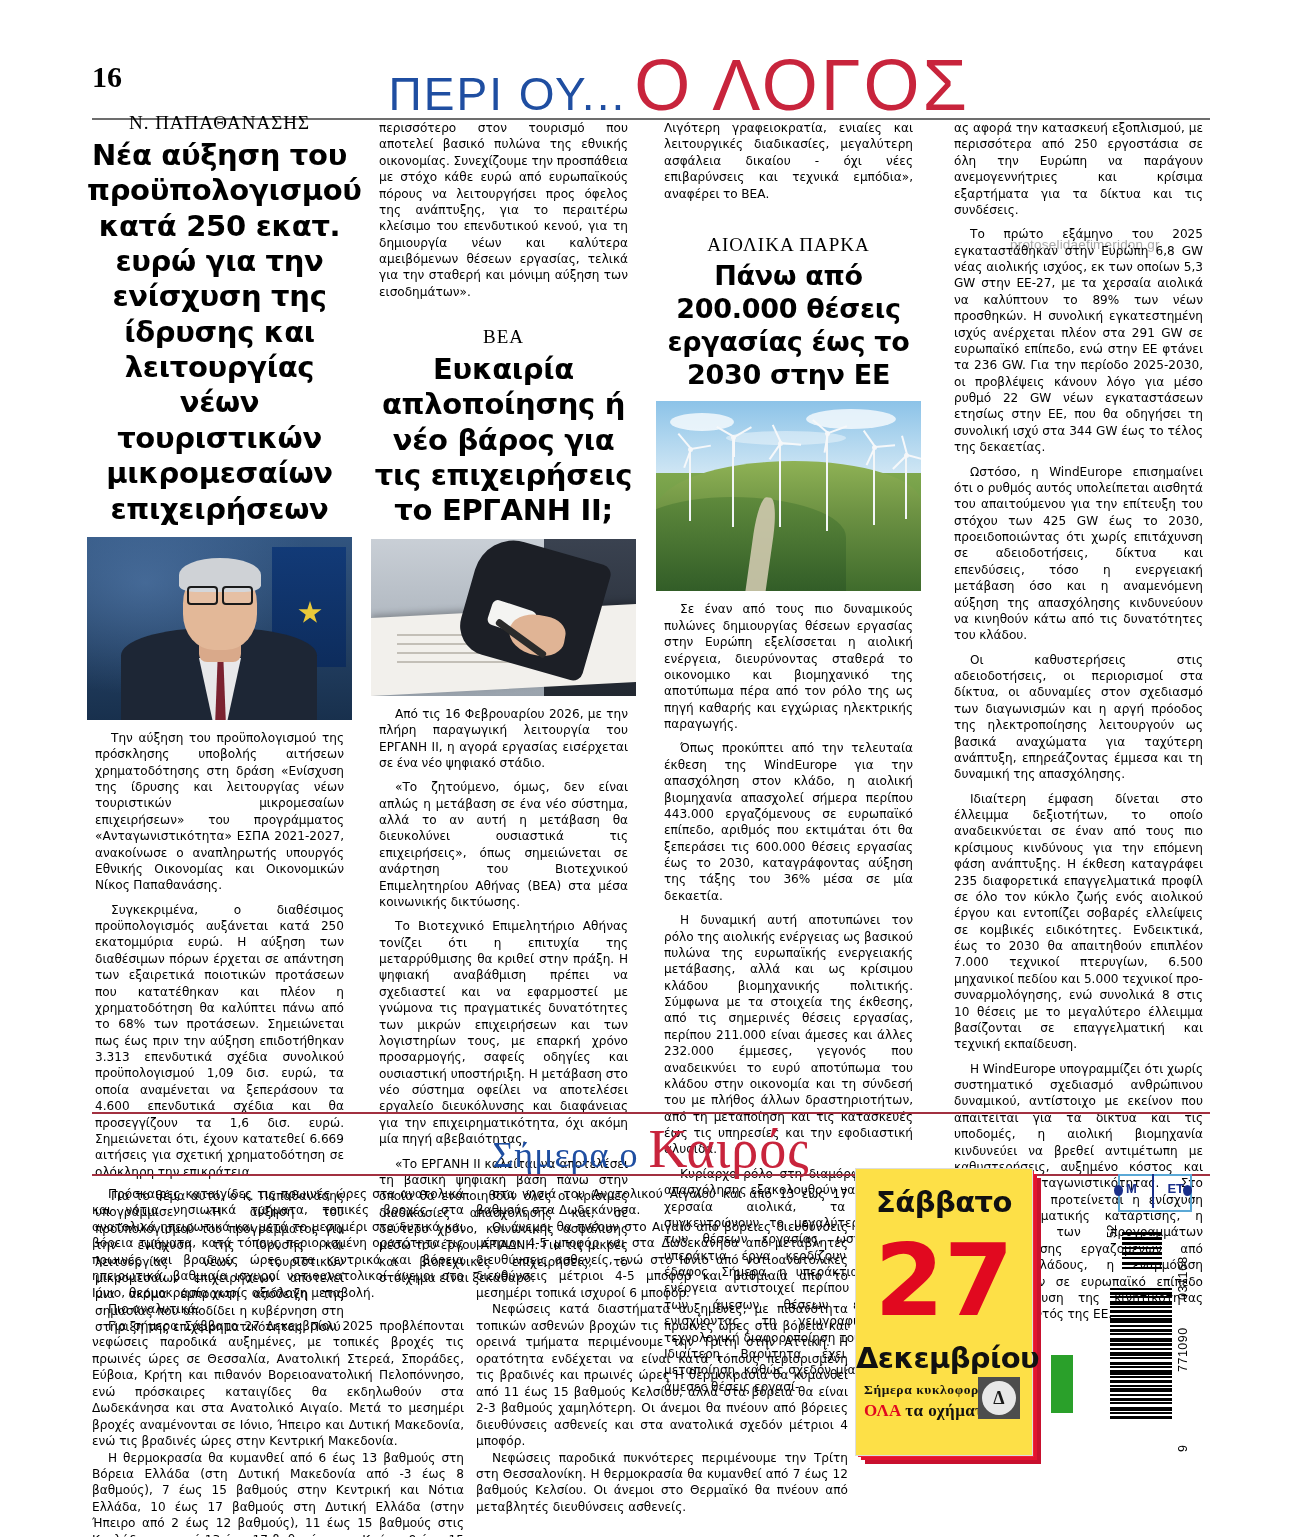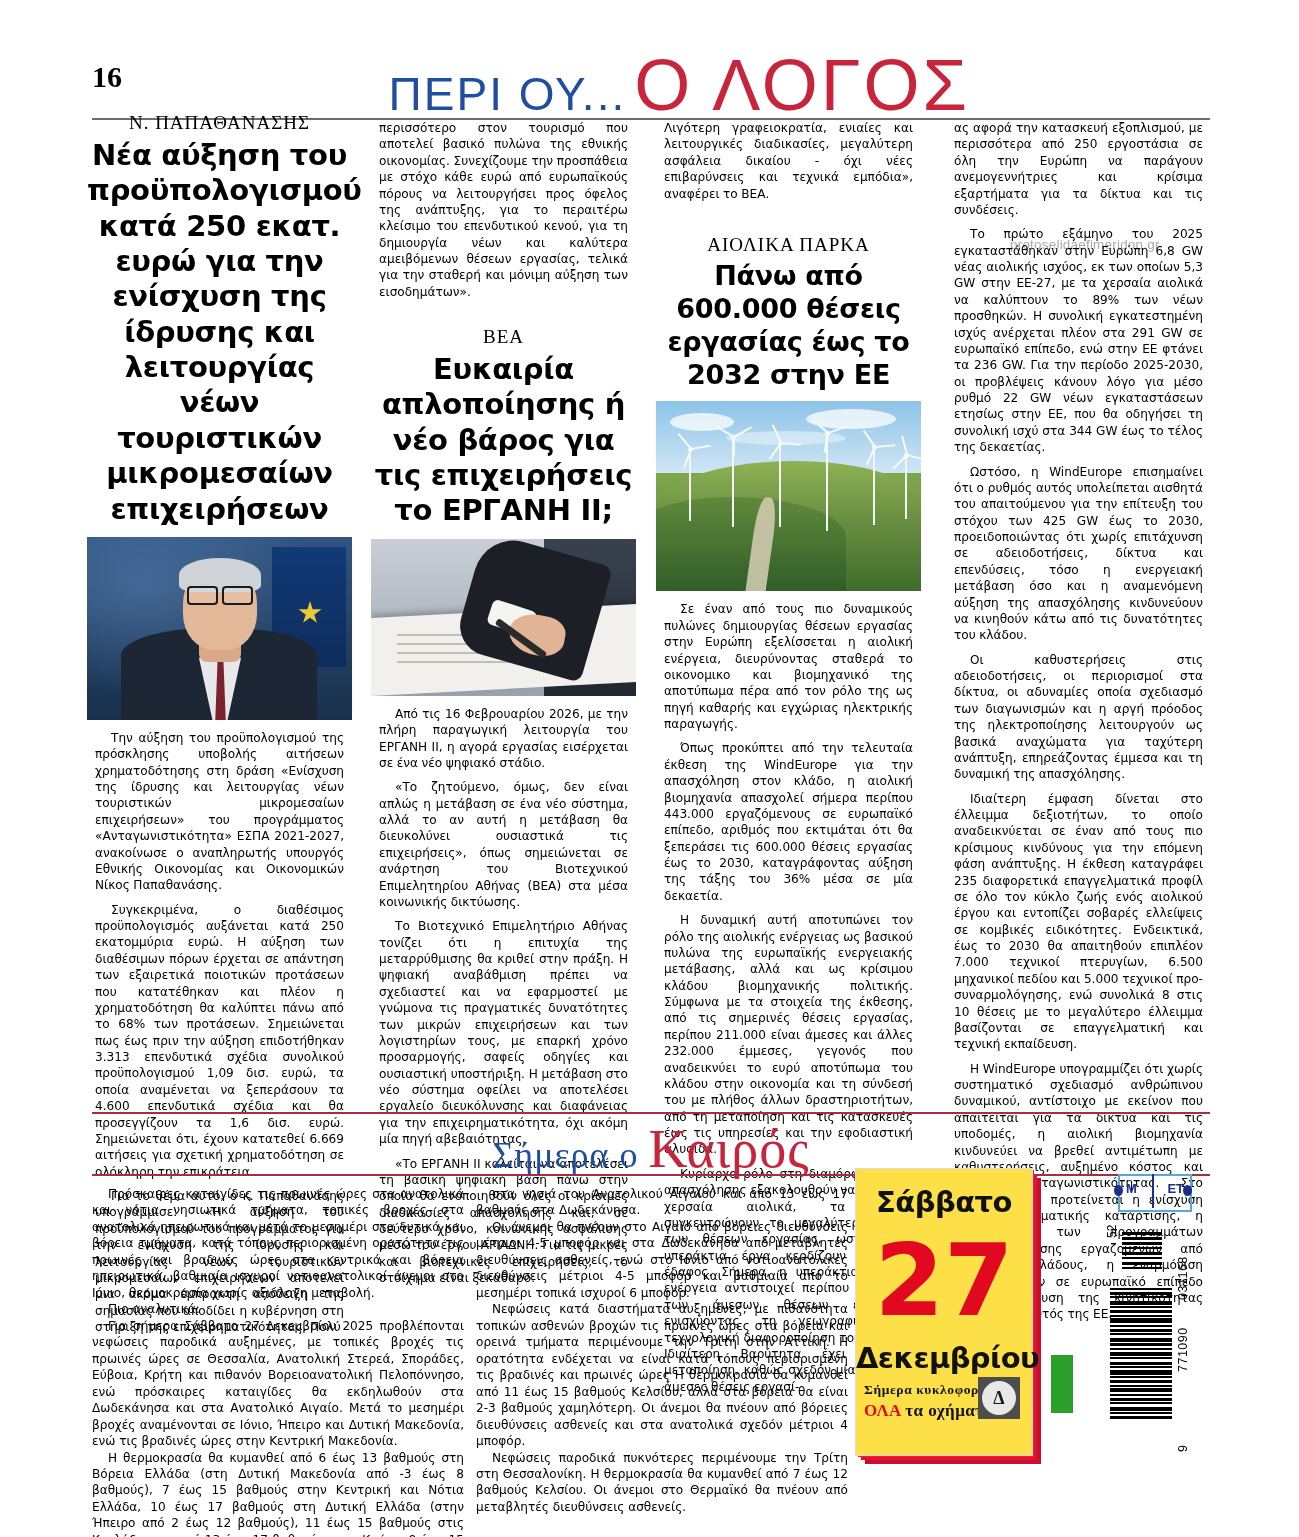--- a/index.html
+++ b/index.html
@@ -268,21 +268,21 @@
     </div>
   </div>
 
   <div class="col c3">
     <div class="body">
       <p class="noind">Λιγότερη γραφειοκρατία, ενιαίες και λειτουργικές διαδικασίες, μεγαλύτερη ασφάλεια δικαίου - όχι νέες επιβαρύνσεις και τεχνικά εμπόδια», αναφέρει το ΒΕΑ.</p>
     </div>
 
     <div style="height:24px"></div>
     <div class="kicker">ΑΙΟΛΙΚΑ ΠΑΡΚΑ</div>
-    <div class="headline small">Πάνω από 600.000 θέσεις εργασίας έως το 2032 στην ΕΕ</div>
+    <div class="headline small">Πάνω από 200.000 θέσεις εργασίας έως το 2030 στην ΕΕ</div>
 
     <div class="photo photo-wind">
       <div class="w-sky"></div>
       <div class="w-cloud" style="left:14px;top:12px;width:64px;height:18px;"></div>
       <div class="w-cloud" style="left:150px;top:8px;width:90px;height:20px;"></div>
       <div class="w-cloud" style="left:70px;top:30px;width:120px;height:14px;opacity:.55"></div>
       <div class="w-hill"></div>
       <div class="w-hill2"></div>
       <div class="w-road"></div>
       <div class="turbine" style="left:22px;top:46px;width:24px;height:74px;">
@@ -335,21 +335,21 @@
       <p>Η δυναμική αυτή αποτυπώνει τον ρόλο της αιολικής ενέργειας ως βασικού πυλώνα της ευρωπαϊκής ενεργειακής μετάβασης, αλλά και ως κρίσιμου κλάδου βιομηχανικής πολιτικής. Σύμφωνα με τα στοιχεία της έκθεσης, από τις σημερινές θέσεις εργασίας, περίπου 211.000 είναι άμεσες και άλλες 232.000 έμμεσες, γεγονός που αναδεικνύει το ευρύ αποτύπωμα του κλάδου στην οικονομία και τη σύνδεσή του με πλήθος άλλων δραστηριοτήτων, από τη μεταποίηση και τις κατασκευές έως τις υπηρεσίες και την εφοδιαστική αλυσίδα.</p>
       <p>Κυρίαρχο ρόλο στη διαμόρφωση της απασχόλησης εξακολουθούν να έχουν τα χερσαία αιολικά, τα οποία συγκεντρώνουν το μεγαλύτερο μέρος των θέσεων εργασίας, ωστόσο τα υπεράκτια έργα κερδίζουν σταθερά έδαφος. Σήμερα, η υπεράκτια αιολική ενέργεια αντιστοιχεί περίπου στο 20% των άμεσων θέσεων εργασίας, ενισχύοντας τη γεωγραφική και τεχνολογική διαφοροποίηση του κλάδου. Ιδιαίτερη Βαρύτητα έχει και η μεταποίηση, καθώς σχεδόν μία στις δύο άμεσες θέσεις εργασί-</p>
     </div>
   </div>
 
   <div class="col c4">
     <div class="body">
       <p class="noind">ας αφορά την κατασκευή εξοπλισμού, με περισσότερα από 250 εργοστάσια σε όλη την Ευρώπη να παράγουν ανεμογεννήτριες και κρίσιμα εξαρτήματα για τα δίκτυα και τις συνδέσεις.</p>
       <p>Το πρώτο εξάμηνο του 2025 εγκαταστάθηκαν στην Ευρώπη 6,8 GW νέας αιολικής ισχύος, εκ των οποίων 5,3 GW στην ΕΕ-27, με τα χερσαία αιολικά να καλύπτουν το 89% των νέων προσθηκών. Η συνολική εγκατεστημένη ισχύς ανέρχεται πλέον στα 291 GW σε ευρωπαϊκό επίπεδο, ενώ στην ΕΕ φτάνει τα 236 GW. Για την περίοδο 2025-2030, οι προβλέψεις κάνουν λόγο για μέσο ρυθμό 22 GW νέων εγκαταστάσεων ετησίως στην ΕΕ, που θα οδηγήσει τη συνολική ισχύ στα 344 GW έως το τέλος της δεκαετίας.</p>
       <p>Ωστόσο, η WindEurope επισημαίνει ότι ο ρυθμός αυτός υπολείπεται αισθητά του απαιτούμενου για την επίτευξη του στόχου των 425 GW έως το 2030, προειδοποιώντας ότι χωρίς επιτάχυνση σε αδειοδοτήσεις, δίκτυα και επενδύσεις, τόσο η ενεργειακή μετάβαση όσο και η αναμενόμενη αύξηση της απασχόλησης κινδυνεύουν να κινηθούν κάτω από τις δυνατότητες του κλάδου.</p>
-      <p>Οι καθυστερήσεις στις αδειοδοτήσεις, οι περιορισμοί στα δίκτυα, οι αδυναμίες οποία σχεδιασμό των διαγωνισμών και η αργή πρόοδος της ηλεκτροποίησης λειτουργούν ως βασικά αναχώματα για ταχύτερη ανάπτυξη, επηρεάζοντας έμμεσα και τη δυναμική της απασχόλησης.</p>
+      <p>Οι καθυστερήσεις στις αδειοδοτήσεις, οι περιορισμοί στα δίκτυα, οι αδυναμίες στον σχεδιασμό των διαγωνισμών και η αργή πρόοδος της ηλεκτροποίησης λειτουργούν ως βασικά αναχώματα για ταχύτερη ανάπτυξη, επηρεάζοντας έμμεσα και τη δυναμική της απασχόλησης.</p>
       <p>Ιδιαίτερη έμφαση δίνεται στο έλλειμμα δεξιοτήτων, το οποίο αναδεικνύεται σε έναν από τους πιο κρίσιμους κινδύνους για την επόμενη φάση ανάπτυξης. Η έκθεση καταγράφει 235 διαφορετικά επαγγελματικά προφίλ σε όλο τον κύκλο ζωής ενός αιολικού έργου και εντοπίζει σοβαρές ελλείψεις σε κομβικές ειδικότητες. Ενδεικτικά, έως το 2030 θα απαιτηθούν επιπλέον 7.000 τεχνικοί πτερυγίων, 6.500 μηχανικοί πεδίου και 5.000 τεχνικοί προ-συναρμολόγησης, ενώ συνολικά 8 στις 10 θέσεις με το μεγαλύτερο έλλειμμα βασίζονται σε επαγγελματική και τεχνική εκπαίδευση.</p>
       <p>Η WindEurope υπογραμμίζει ότι χωρίς συστηματικό σχεδιασμό ανθρώπινου δυναμικού, αντίστοιχο με εκείνον που απαιτείται για τα δίκτυα και τις υποδομές, η αιολική βιομηχανία κινδυνεύει να βρεθεί αντιμέτωπη με καθυστερήσεις, αυξημένο κόστος και απώλεια ανταγωνιστικότητας. Στο πλαίσιο αυτό, προτείνεται η ενίσχυση της επαγγελματικής κατάρτισης, η αναβάθμιση των προγραμμάτων επανακατάρτισης εργαζομένων από συγγενείς κλάδους, η εναρμόνιση πιστοποιήσεων σε ευρωπαϊκό επίπεδο και η ενίσχυση της κινητικότητας δεξιοτήτων εντός της ΕΕ.</p>
     </div>
   </div>
 
   <div class="rule-weather"></div>
   <div class="weather-title">
     <span class="wt-simera">Σήμερα ο</span><span class="wt-kairos">Καιρός</span>
   </div>
   <div class="rule-weather2"></div>

